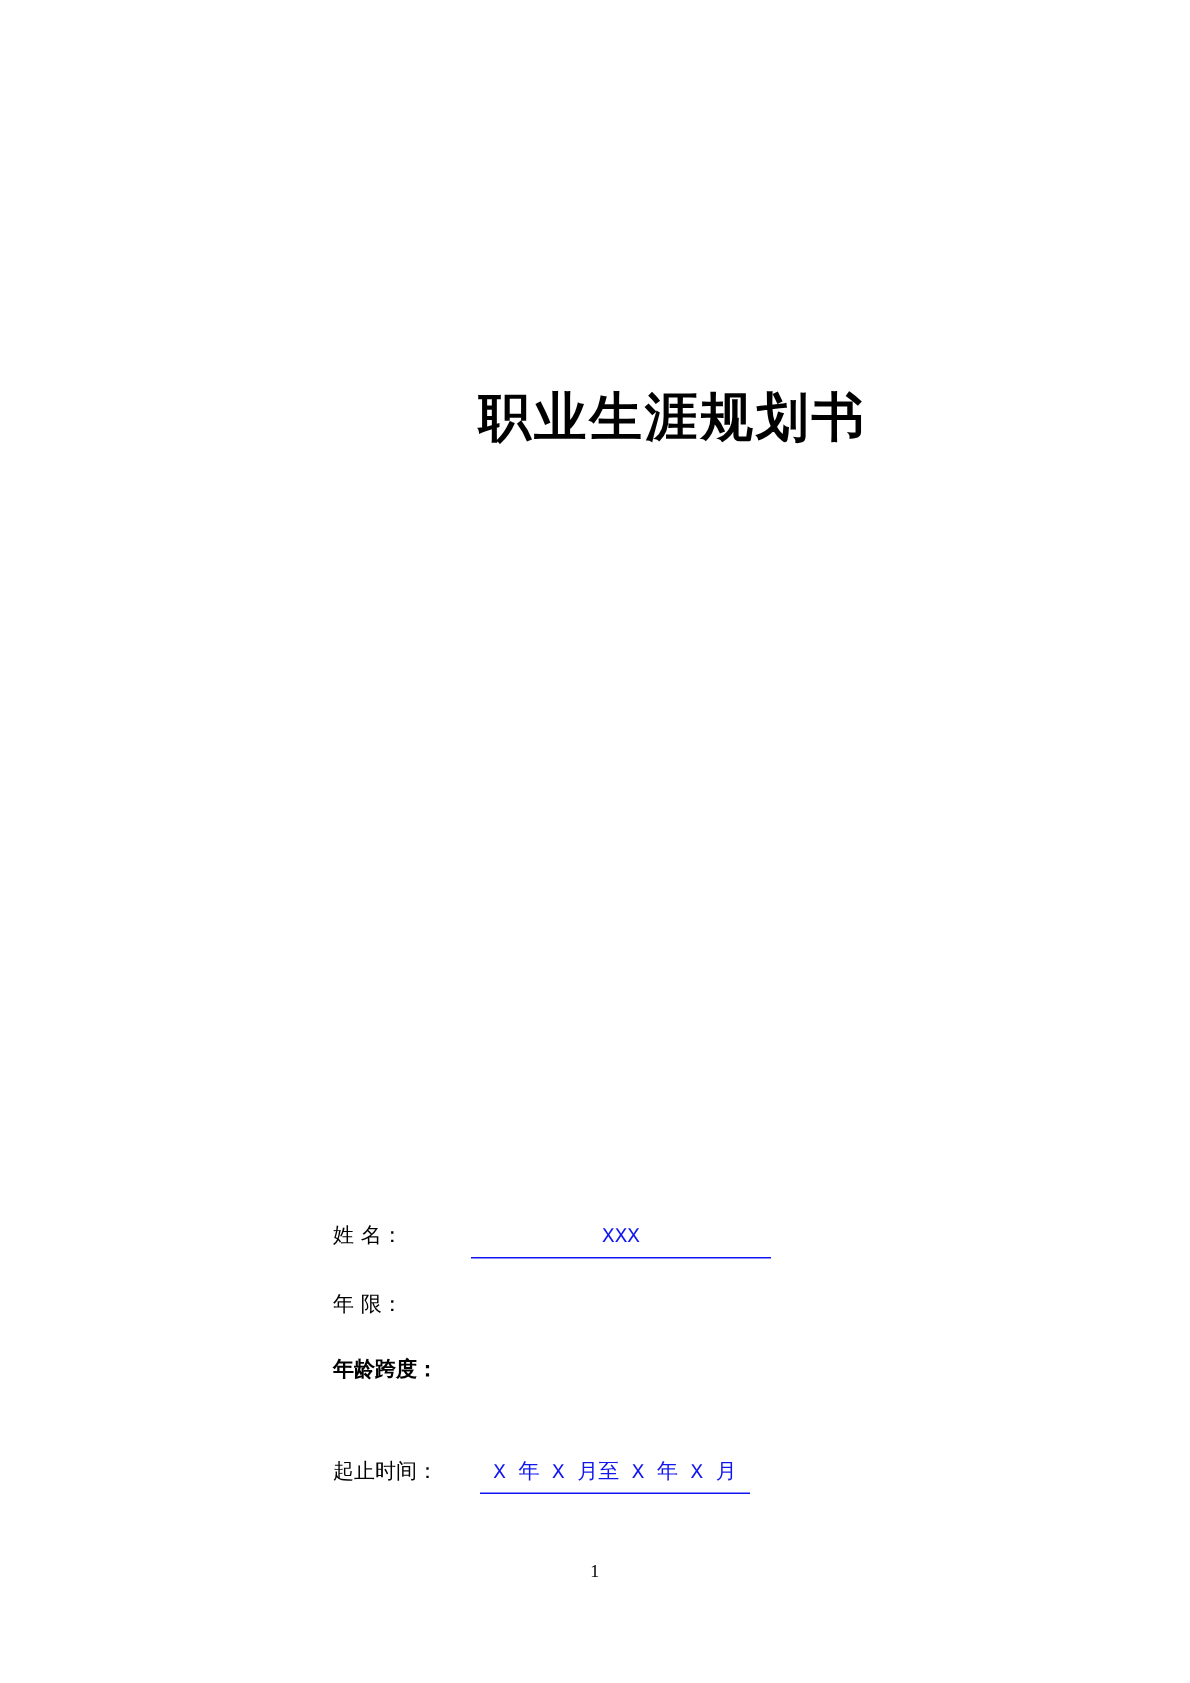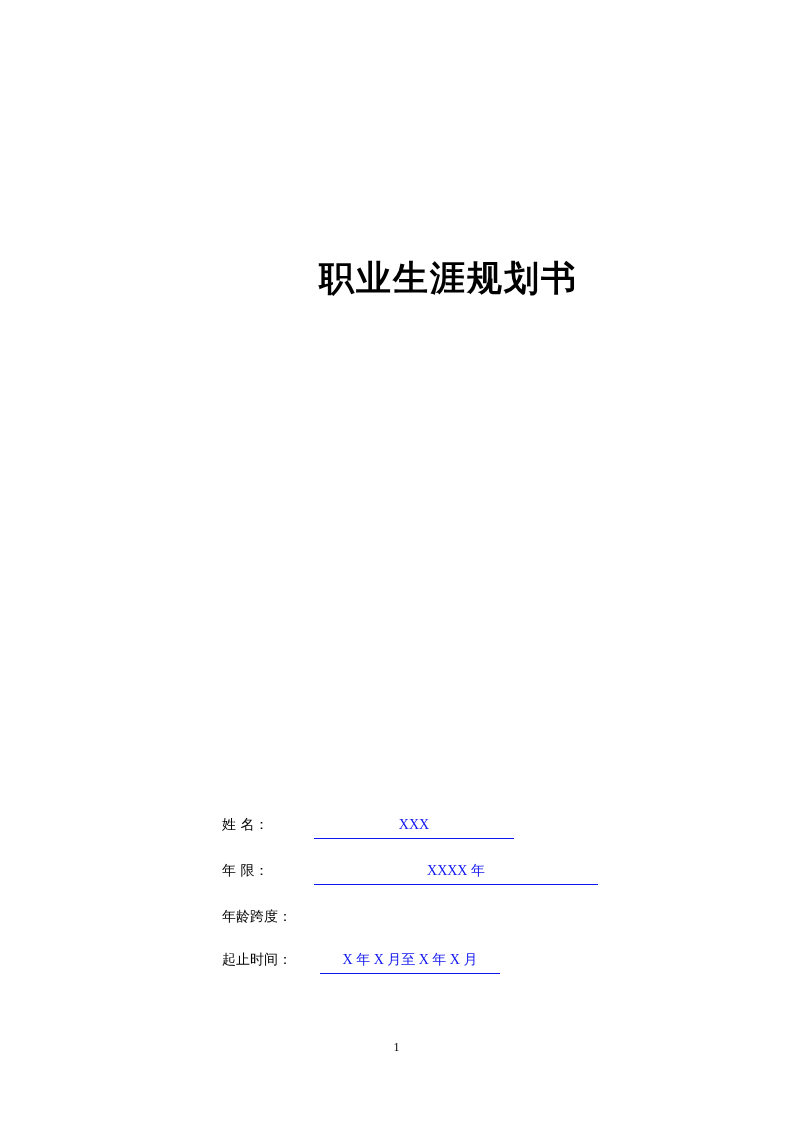--- a/index.html
+++ b/index.html
@@ -46,28 +46,28 @@
     font-size: 14px;
     line-height: 24px;
     white-space: nowrap;
   }
   .field-label {
     flex: 0 0 auto;
     color: #000000;
     font-family: "DejaVu Serif", "Liberation Serif", serif;
   }
   .label-w1 { width: 92px; }
-  .label-w2 { width: 98px; }
-  .label-w3 { width: 98px; }
+  .label-w2 { width: 98px; font-weight: bold; }
+  .label-w3 { width: 98px; margin-top: 25px; }
   .field-value {
     flex: 0 0 auto;
     color: #1016ef;
     border-bottom: 1px solid #1016ef;
     text-align: center;
-    font-family: Liberation Serif, serif;
+    font-family: Liberation Mono, monospace;
     padding-bottom: 1px;
   }
   .val-name   { width: 200px; }
   .val-years  { width: 284px; }
   .val-age    { width: 198px; }
   .val-period { width: 180px; }
   .val-write  { width: 228px; }
   .page-number {
     position: absolute;
     top: 1040px;
@@ -88,21 +88,20 @@
 
   <div class="fields">
 
     <div class="field-row">
       <span class="field-label label-w1">姓     名：</span>
       <span class="field-value val-name">XXX</span>
     </div>
 
     <div class="field-row">
       <span class="field-label label-w1">年     限：</span>
-      <span class="field-value val-years">XXXX 年</span>
     </div>
 
     <div class="field-row">
       <span class="field-label label-w2">年龄跨度：</span>
     </div>
 
     <div class="field-row">
       <span class="field-label label-w3">起止时间：</span>
       <span class="field-value val-period">X 年 X 月至 X 年 X 月</span>
     </div>

